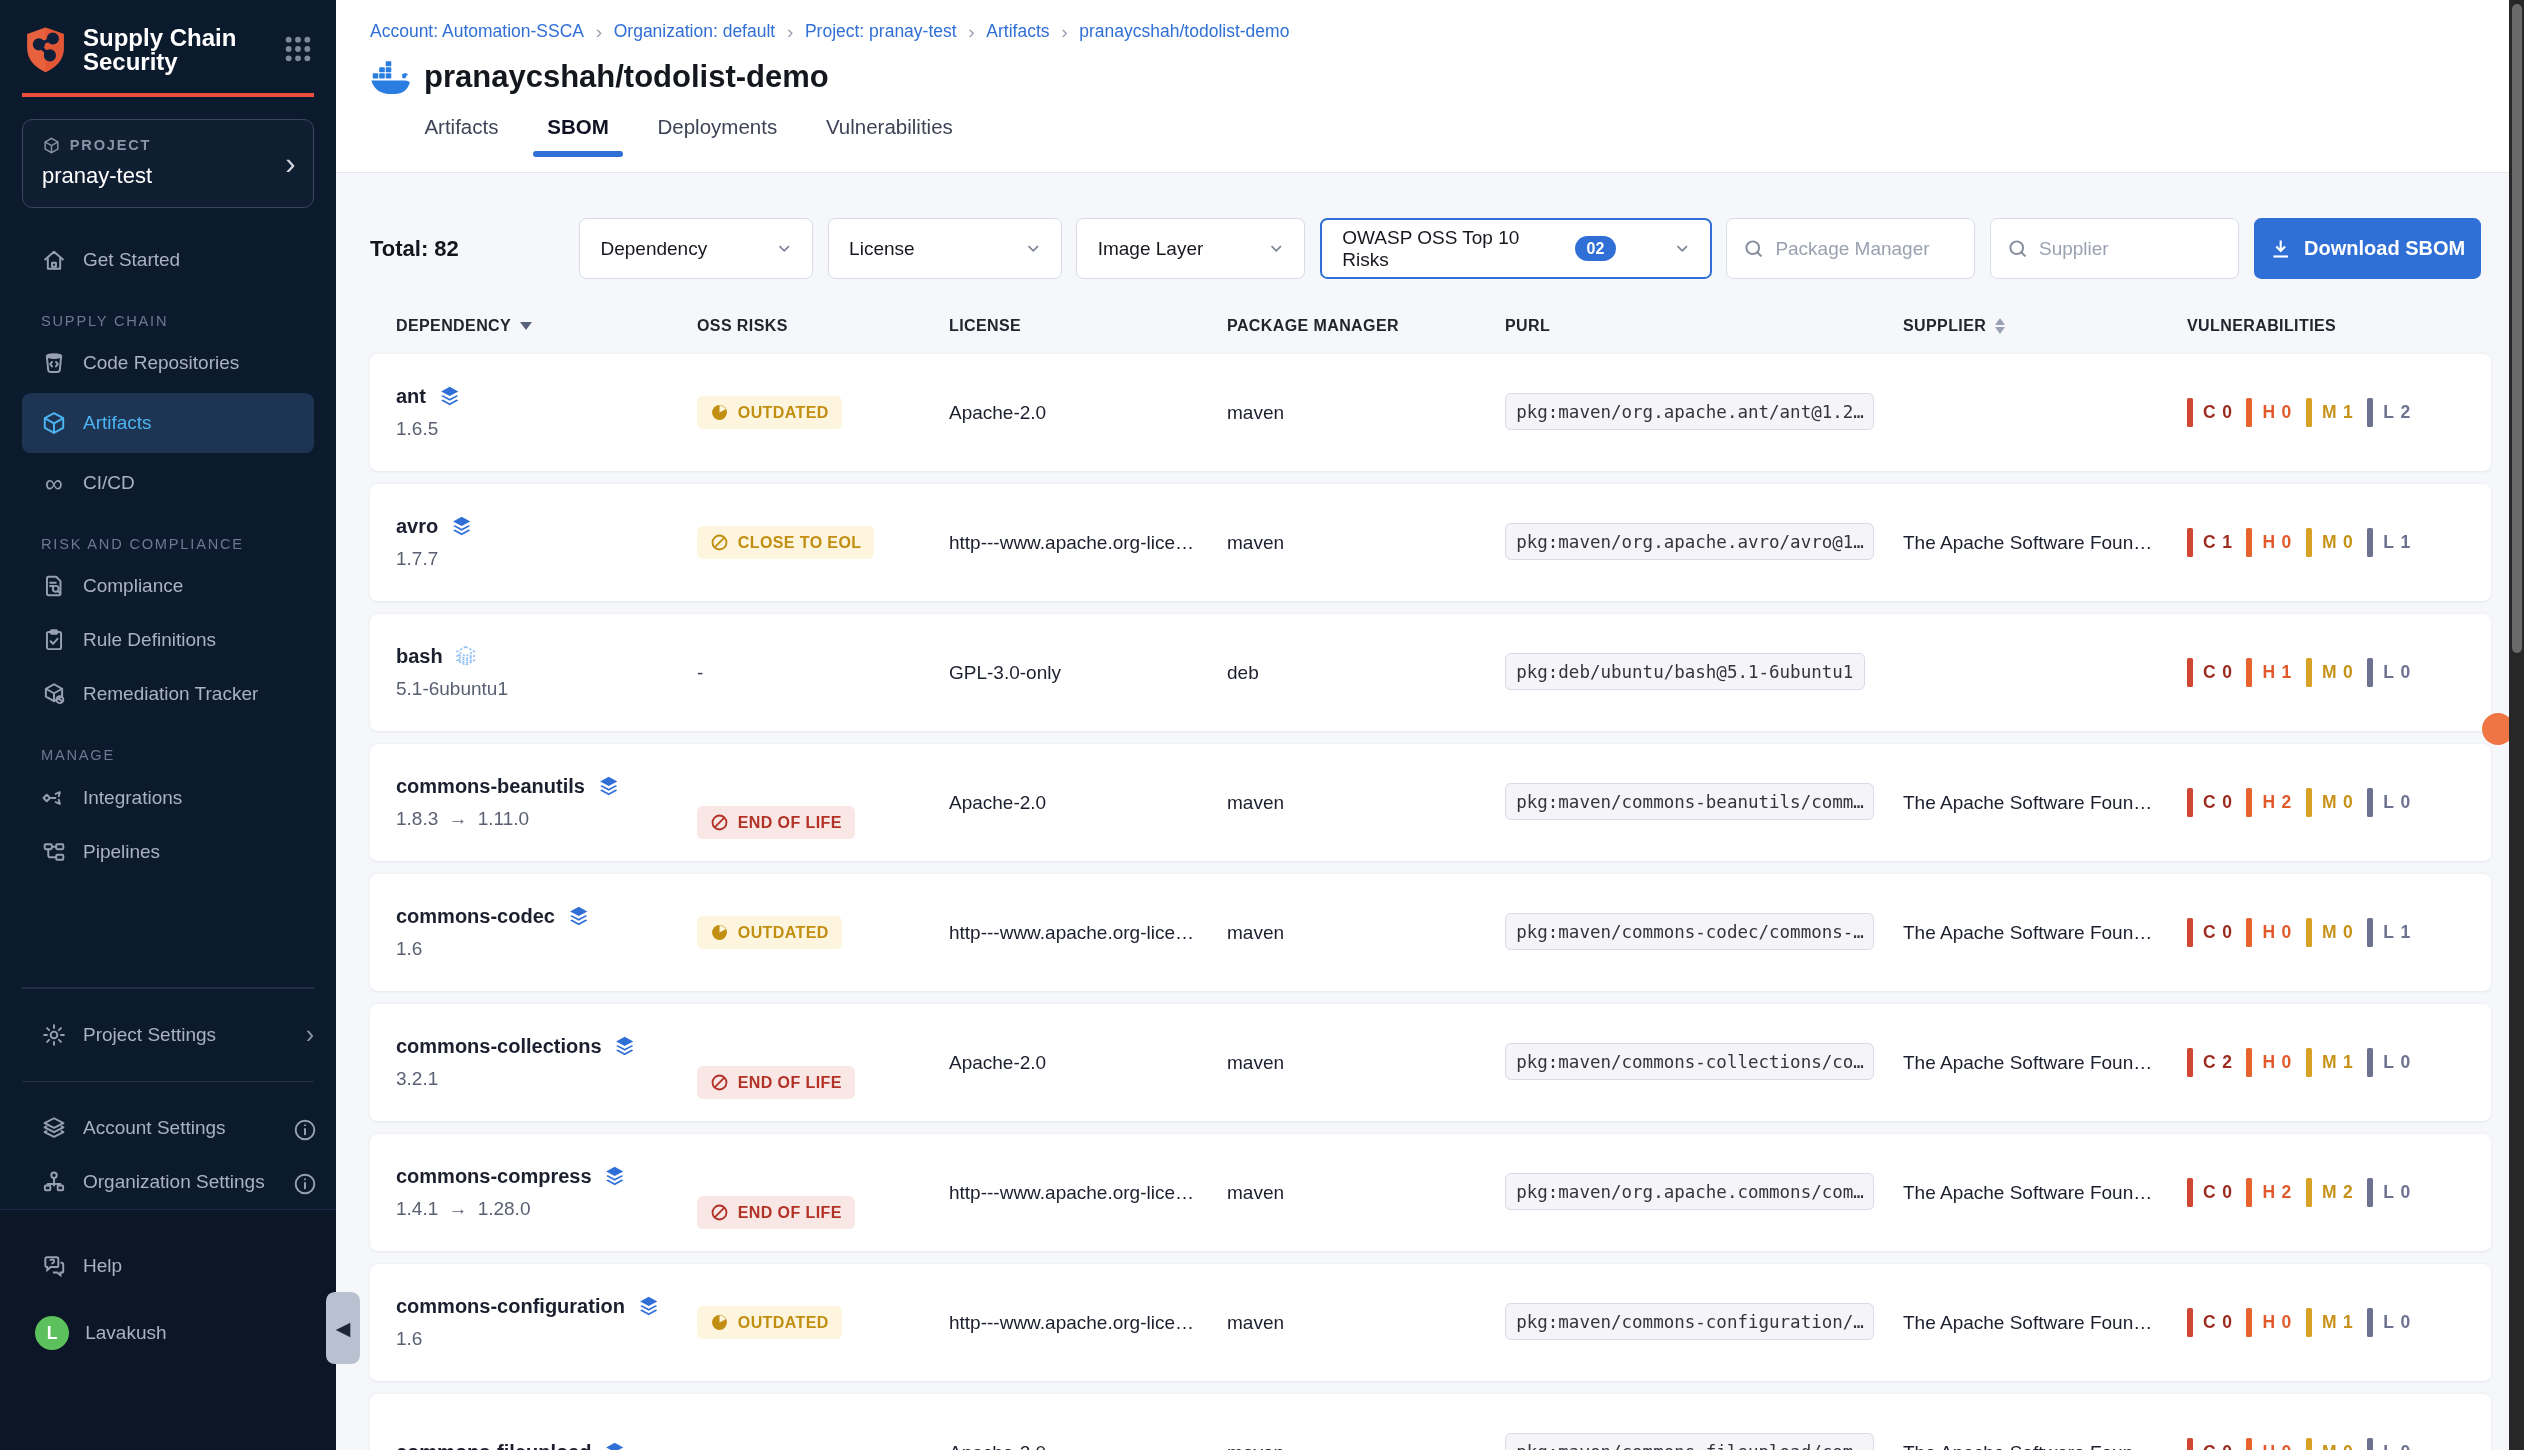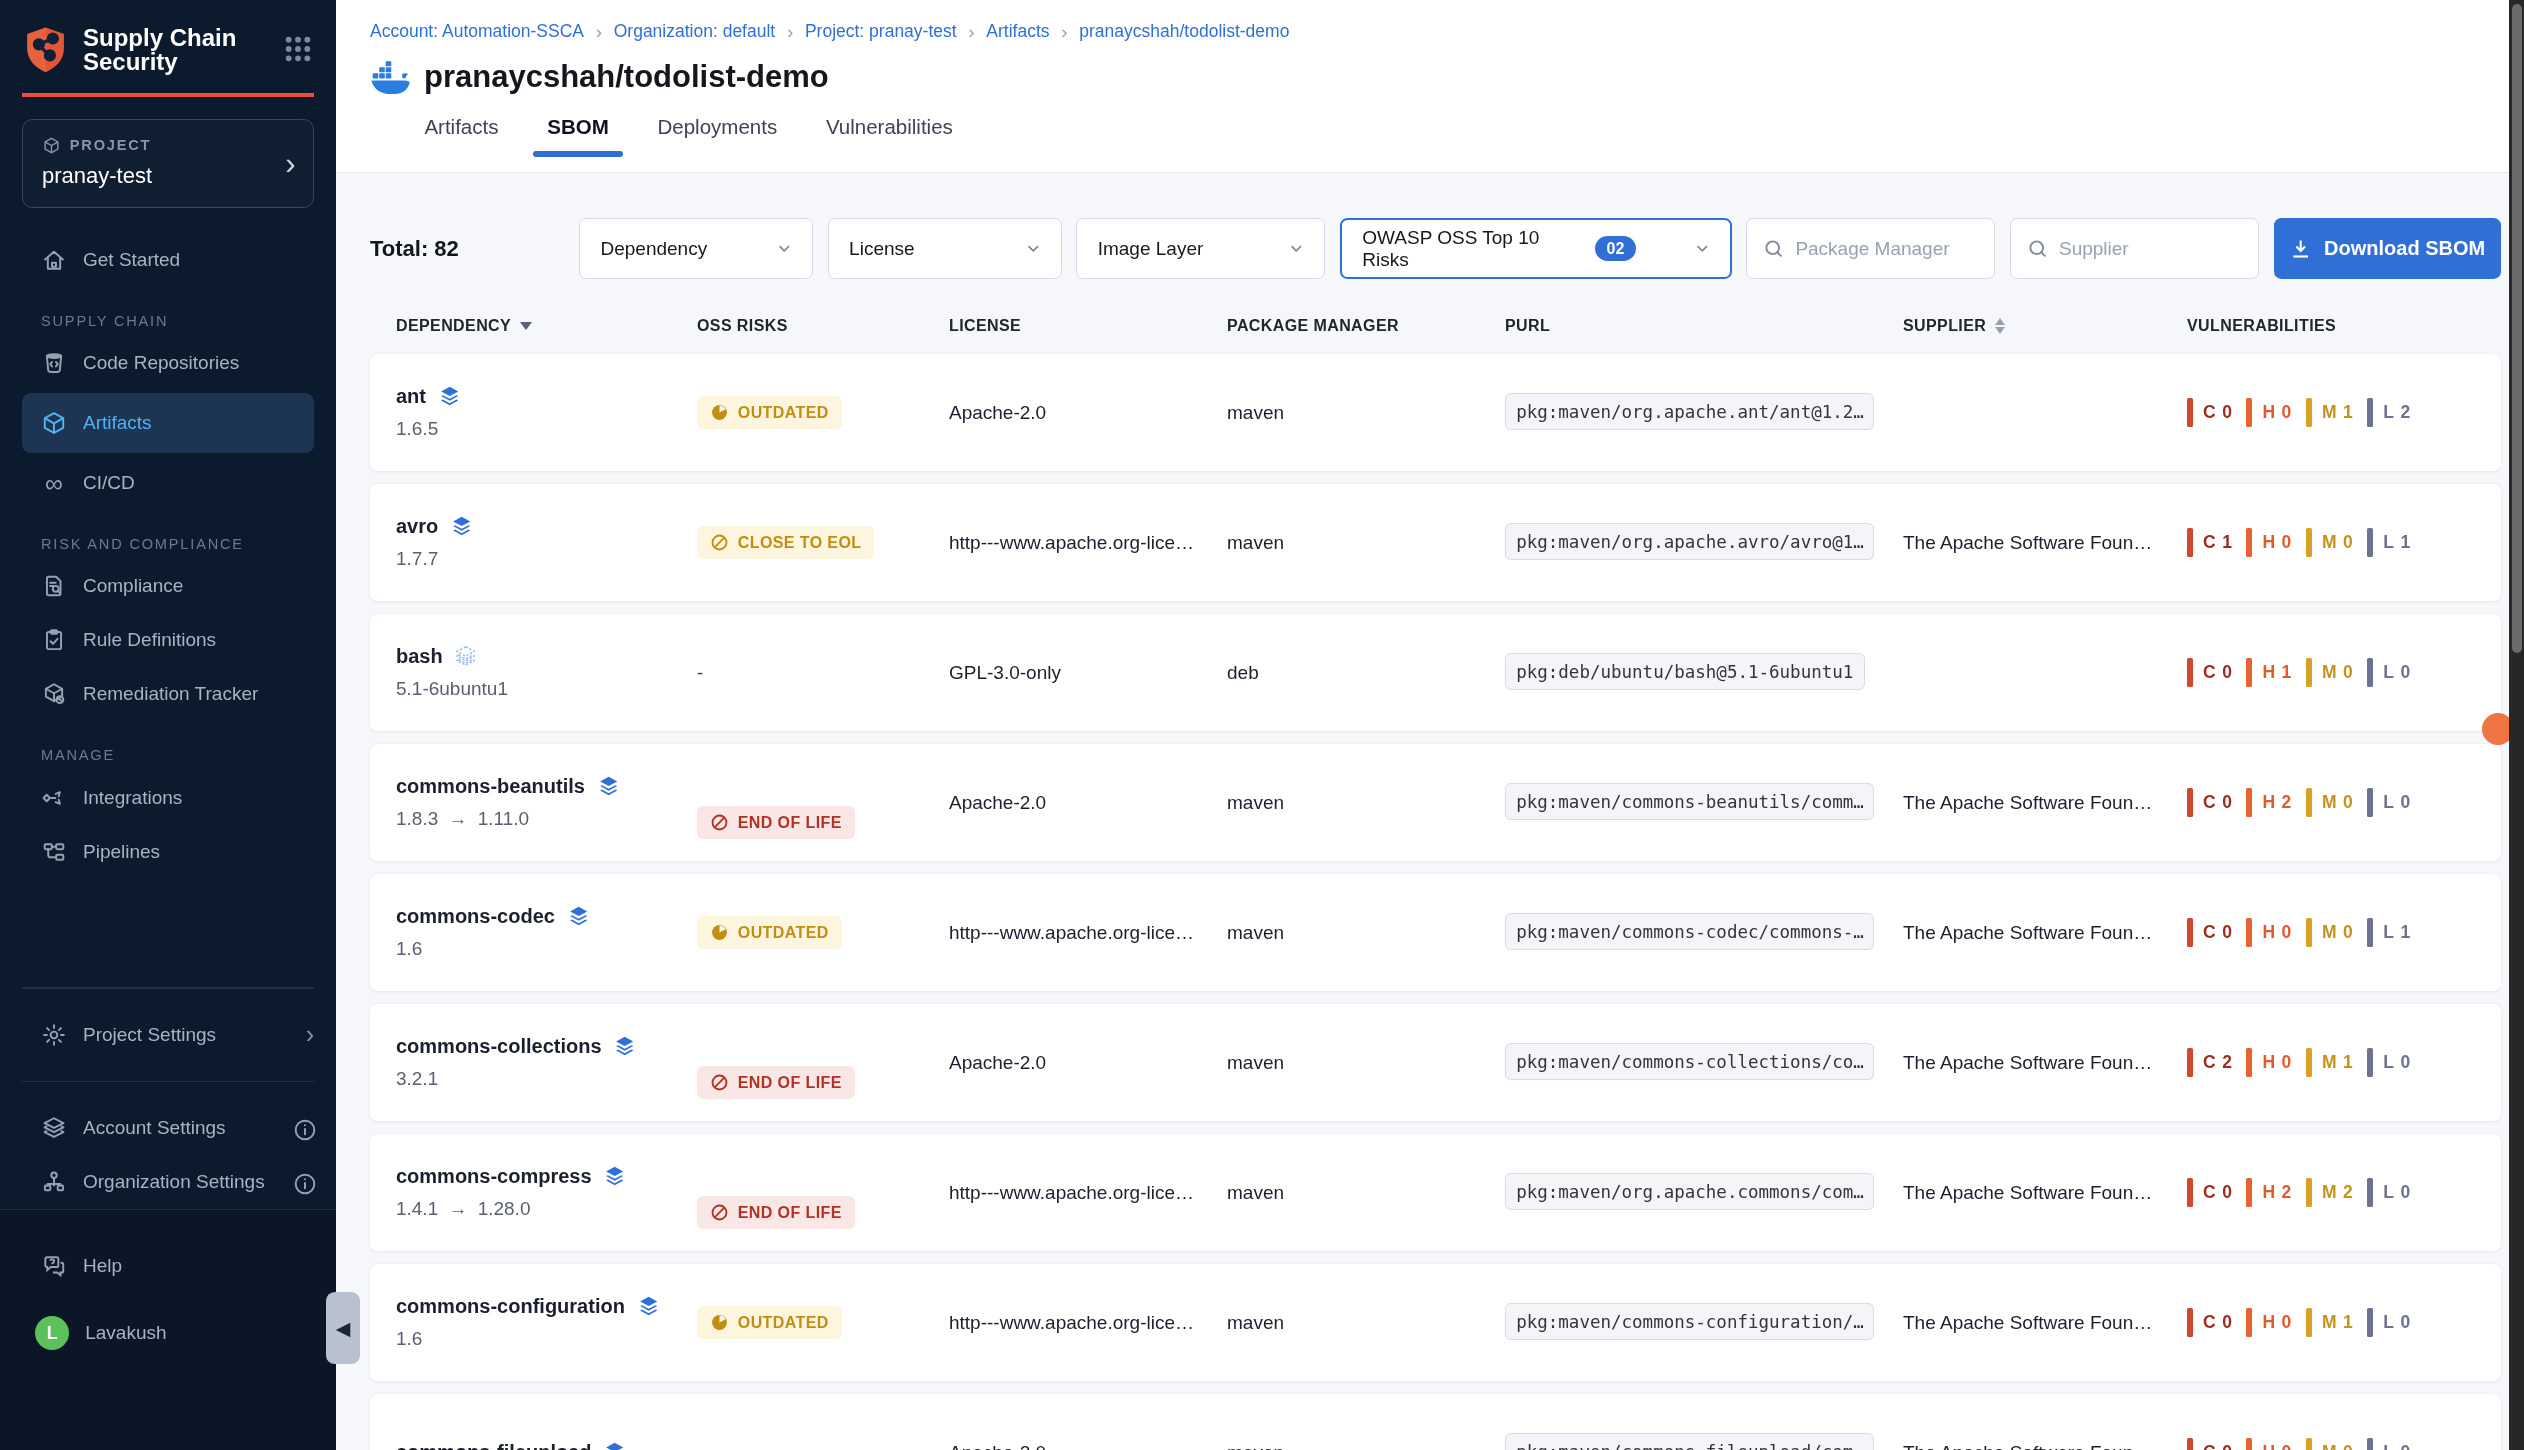--- a/index.html
+++ b/index.html
@@ -49,21 +49,21 @@
   .tab.active { color:#101223; font-weight:700; }
   .tab.active::after { content:""; position:absolute; left:-10.2px; right:-10.2px; bottom:0; height:5.1px; border-radius:2.9px; background:#2f6fd6; }
 
   .content { padding:0 34px 0 34px; }
   .toolbar { display:flex; align-items:center; margin-top:45px; height:61px; }
   .total { font-size:22px; font-weight:700; color:#14161f; width:168px; flex:0 0 168px; }
   .toolbar .spacer { width:41px; }
   .select-box { height:61px; background:#fff; border:1.5px solid #d8dbe6; border-radius:7.3px; display:flex; align-items:center; padding:0 17.5px 0 20.5px; margin-right:14.6px; font-size:19px; color:#17181f; cursor:pointer; }
   .select-box .lbl { flex:1 1 auto; }
   .select-box svg.chev { width:20.5px; height:20.5px; color:#7d8596; margin-left:11.7px; flex:0 0 20.5px; }
-  .sel-dep { width:234px; } .sel-lic { width:234px; } .sel-layer { width:249px; }
+  .sel-dep { width:234px; } .sel-lic { width:234px; } .sel-layer { width:229px; }
   .sel-owasp { width:392px; border-color:#2f6fd6; border-width:2.2px;gap:44px; }
   .pill-badge { background:#2f6fd6; color:#fff; font-size:16px; font-weight:700; border-radius:13px; padding:3.7px 11.7px; margin-left:10.2px; }
   .search-box { position:relative; width:249px; margin-right:14.6px; }
   .search-box input { width:100%; height:61px; border:1.5px solid #d8dbe6; border-radius:7.3px; background:#fff; font-size:19px; padding:0 14.6px 0 48px; color:#17181f; font-family:inherit; outline:none; }
   .search-box input::placeholder { color:#9aa1b0; }
   .search-box svg { position:absolute; left:16px; top:19px; width:23.4px; height:23.4px; color:#858c9c; }
   .download-btn { width:227px; height:61px; background:#2f6fd6; border:none; border-radius:7.3px; color:#fff; font-size:20px; font-weight:700; display:flex; align-items:center; justify-content:center; gap:11.7px; cursor:pointer; font-family:inherit; }
   .download-btn svg { width:23.4px; height:23.4px; }
 
   .grid-cols { display:grid; grid-template-columns:301px 252px 278px 278px 398px 284px 1fr; align-items:center; }

